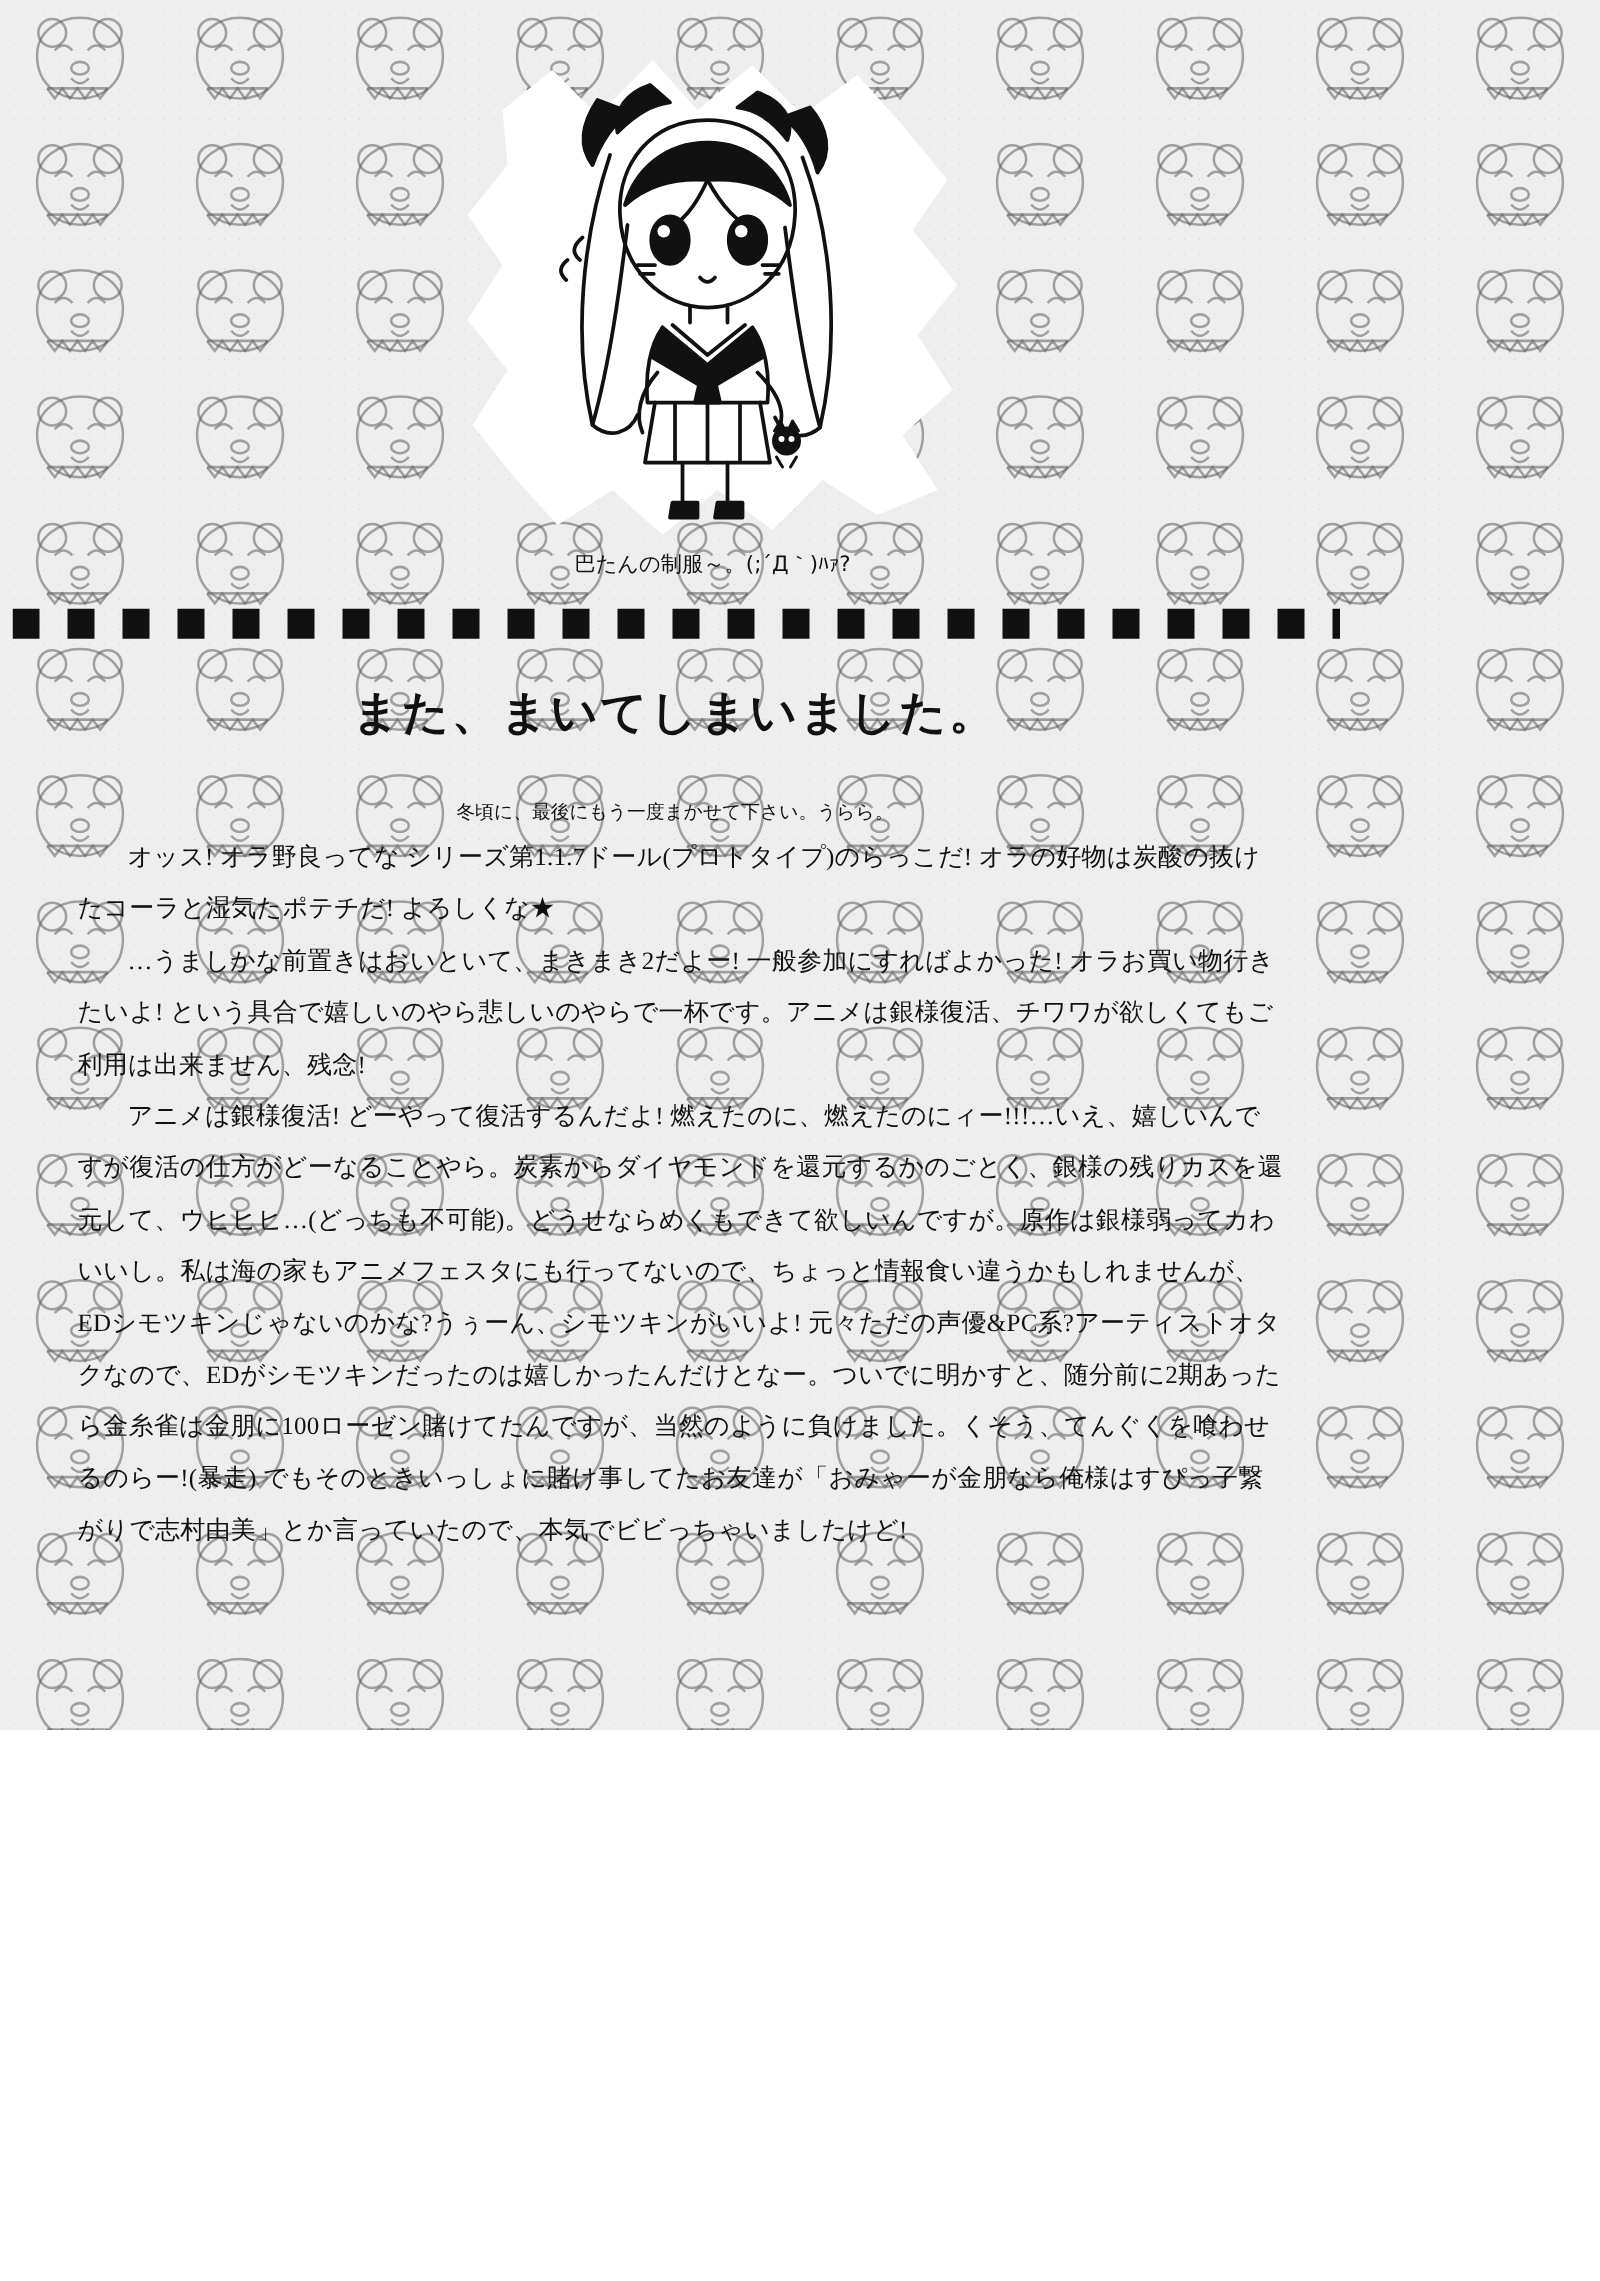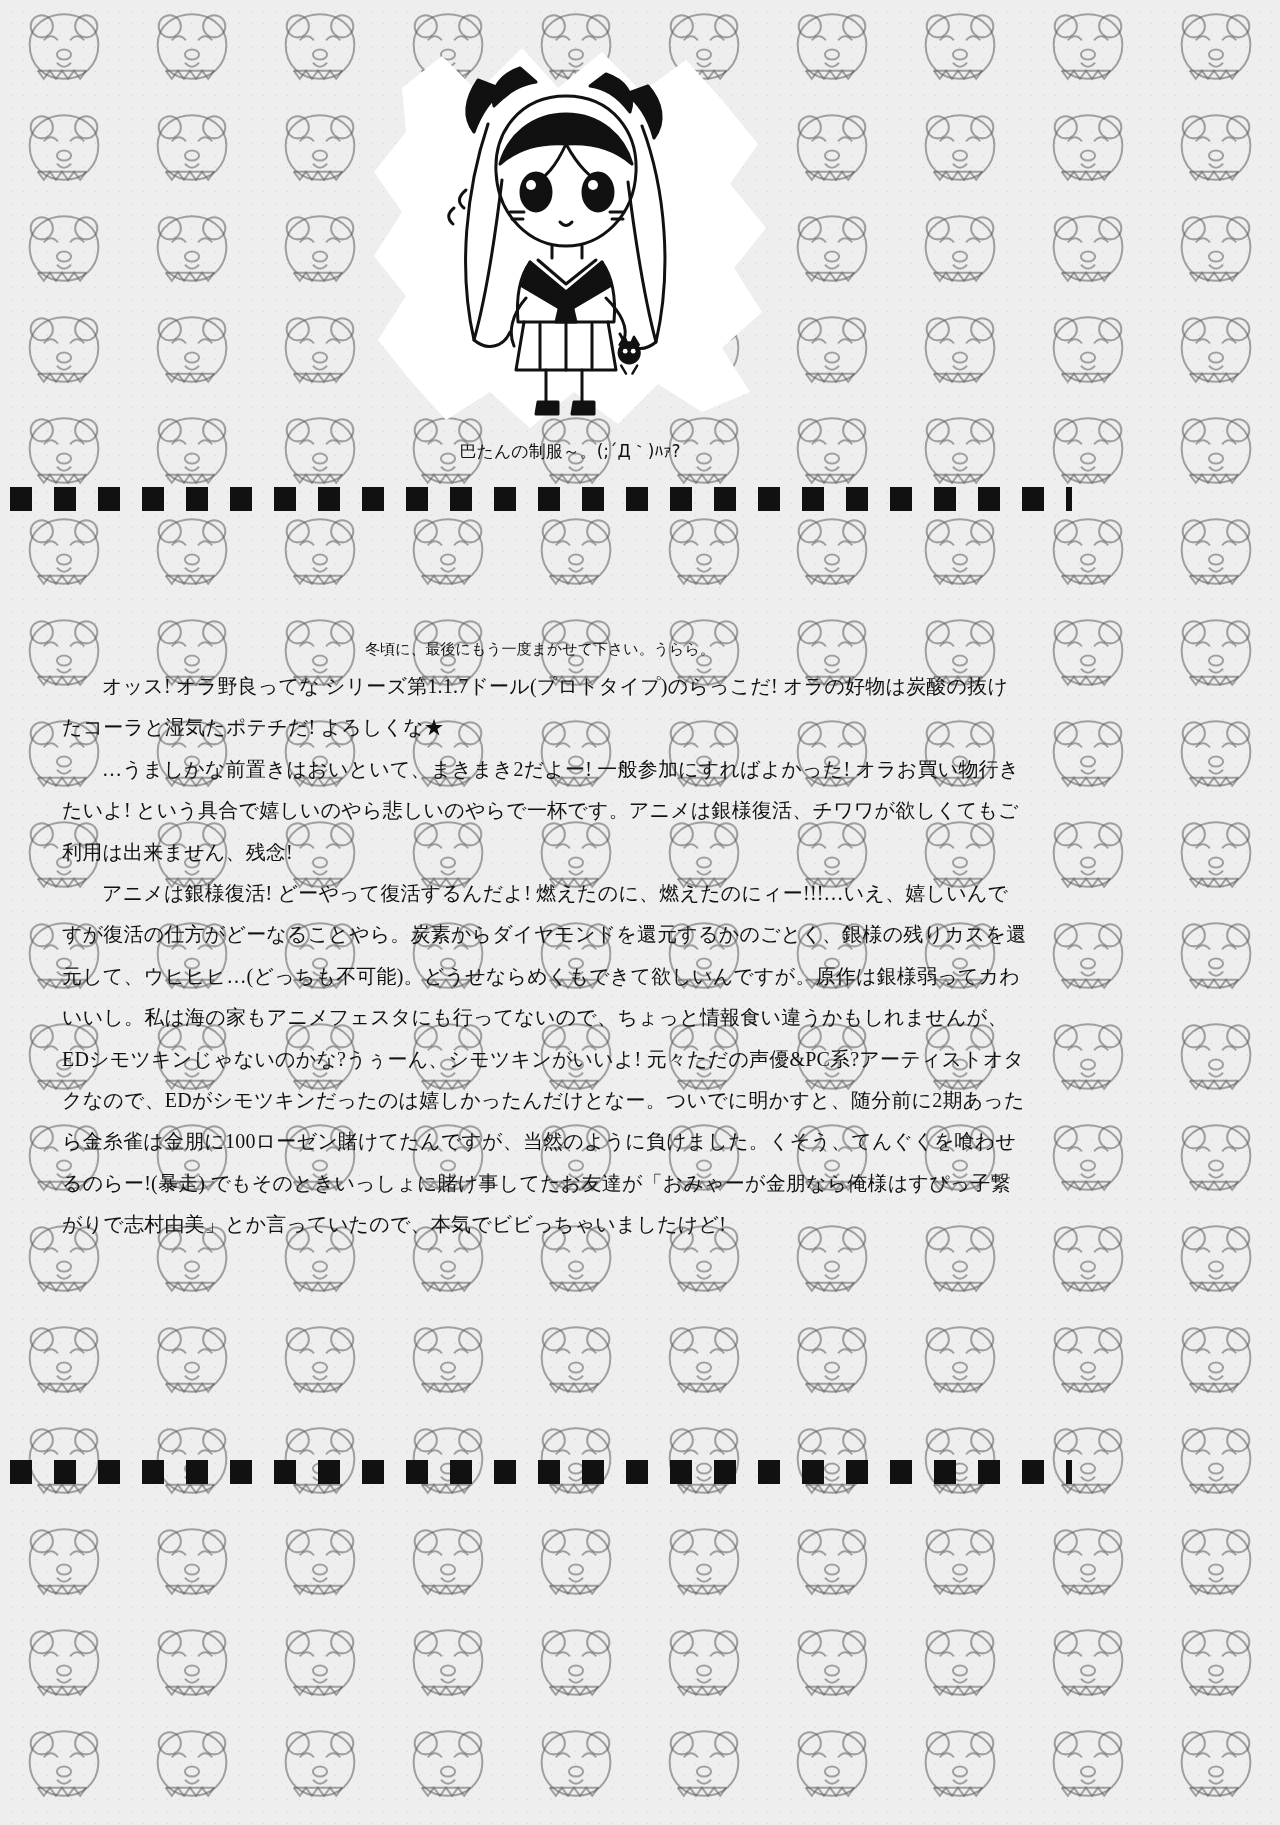--- a/index.html
+++ b/index.html
@@ -6,21 +6,21 @@
     margin: 0;
     padding: 0;
     background: #ffffff;
   }
   body {
     font-family: "DejaVu Sans", sans-serif;
   }
   .page {
     position: relative;
     width: 1280px;
-    height: 1825px;
+    height: 1384px;
     overflow: hidden;
     background: #ef4444;
   }
   
   .bg-pattern {
     position: absolute;
     inset: 0;
     background-color: #eeeeee;
     background-image:
       radial-gradient(circle at 12px 12px, rgba(120,120,120,0.22) 0 1px, transparent 1.3px),
@@ -3074,20 +3074,21 @@
           <path d="M236 258 C 252 274, 258 288, 254 300"></path>
           <path d="M156 258 C 142 274, 138 292, 144 306"></path>
         </g>
       </svg>
     </div>
 
     <div class="illus-caption">巴たんの制服～。(;´Д｀)ﾊｧ?</div>
 
     <div class="checker top"></div>
 
+    <div class="heading-main">また、まいてしまいました。</div>
     <div class="heading-sub">冬頃に、最後にもう一度まかせて下さい。うらら。</div>
 
     <div class="body-text" id="body-text">
         <p>オッス! オラ野良ってな シリーズ第1.1.7ドール(プロトタイプ)のらっこだ! オラの好物は炭酸の抜けたコーラと湿気たポテチだ! よろしくな★</p>
         <p>…うましかな前置きはおいといて、まきまき2だよー! 一般参加にすればよかった! オラお買い物行きたいよ! という具合で嬉しいのやら悲しいのやらで一杯です。アニメは銀様復活、チワワが欲しくてもご利用は出来ません、残念!</p>
         <p>アニメは銀様復活! どーやって復活するんだよ! 燃えたのに、燃えたのにィー!!!…いえ、嬉しいんですが復活の仕方がどーなることやら。炭素からダイヤモンドを還元するかのごとく、銀様の残りカスを還元して、ウヒヒヒ…(どっちも不可能)。どうせならめくもできて欲しいんですが。原作は銀様弱ってカわいいし。私は海の家もアニメフェスタにも行ってないので、ちょっと情報食い違うかもしれませんが、EDシモツキンじゃないのかな?うぅーん、シモツキンがいいよ! 元々ただの声優&amp;PC系?アーティストオタクなので、EDがシモツキンだったのは嬉しかったんだけとなー。ついでに明かすと、随分前に2期あったら金糸雀は金朋に100ローゼン賭けてたんですが、当然のように負けました。くそう、てんぐくを喰わせるのらー!(暴走) でもそのときいっしょに賭け事してたお友達が「おみゃーが金朋なら俺様はすぴっ子繋がりで志村由美」とか言っていたので、本気でビビっちゃいましたけど!</p>
       </div>
 
 
     <div class="checker bottom"></div>

